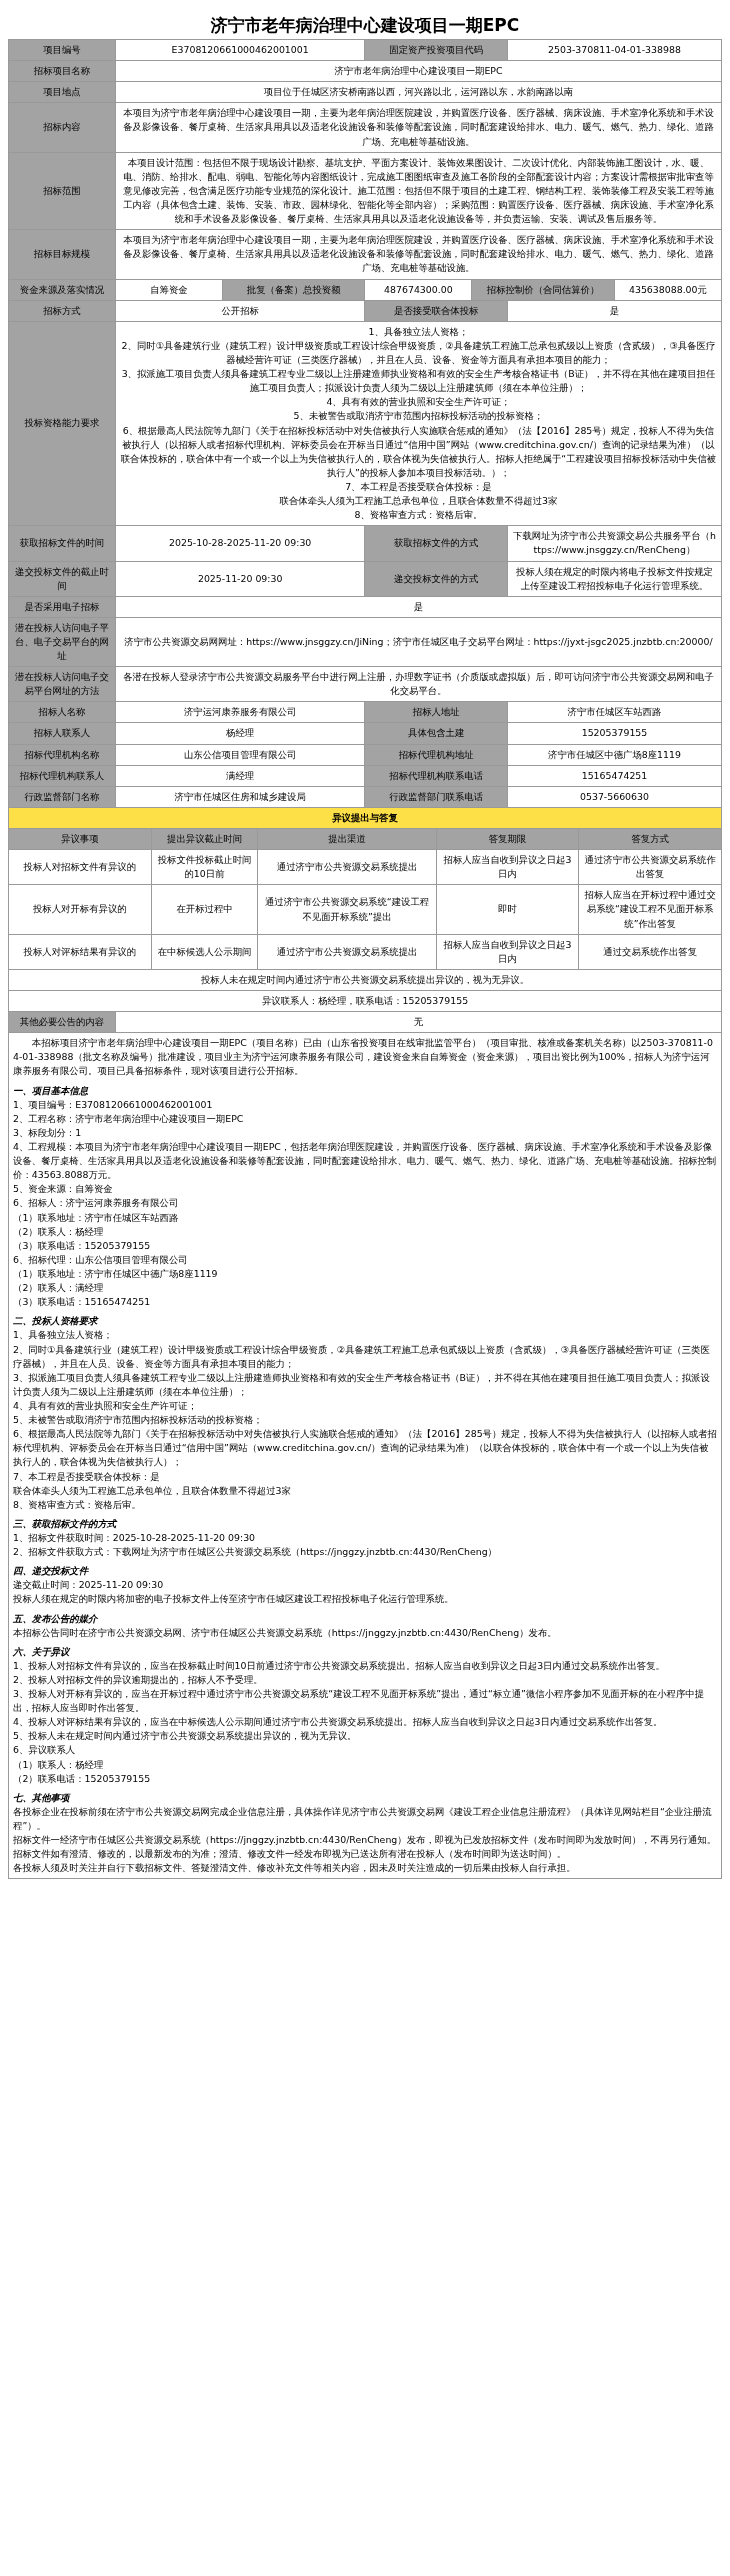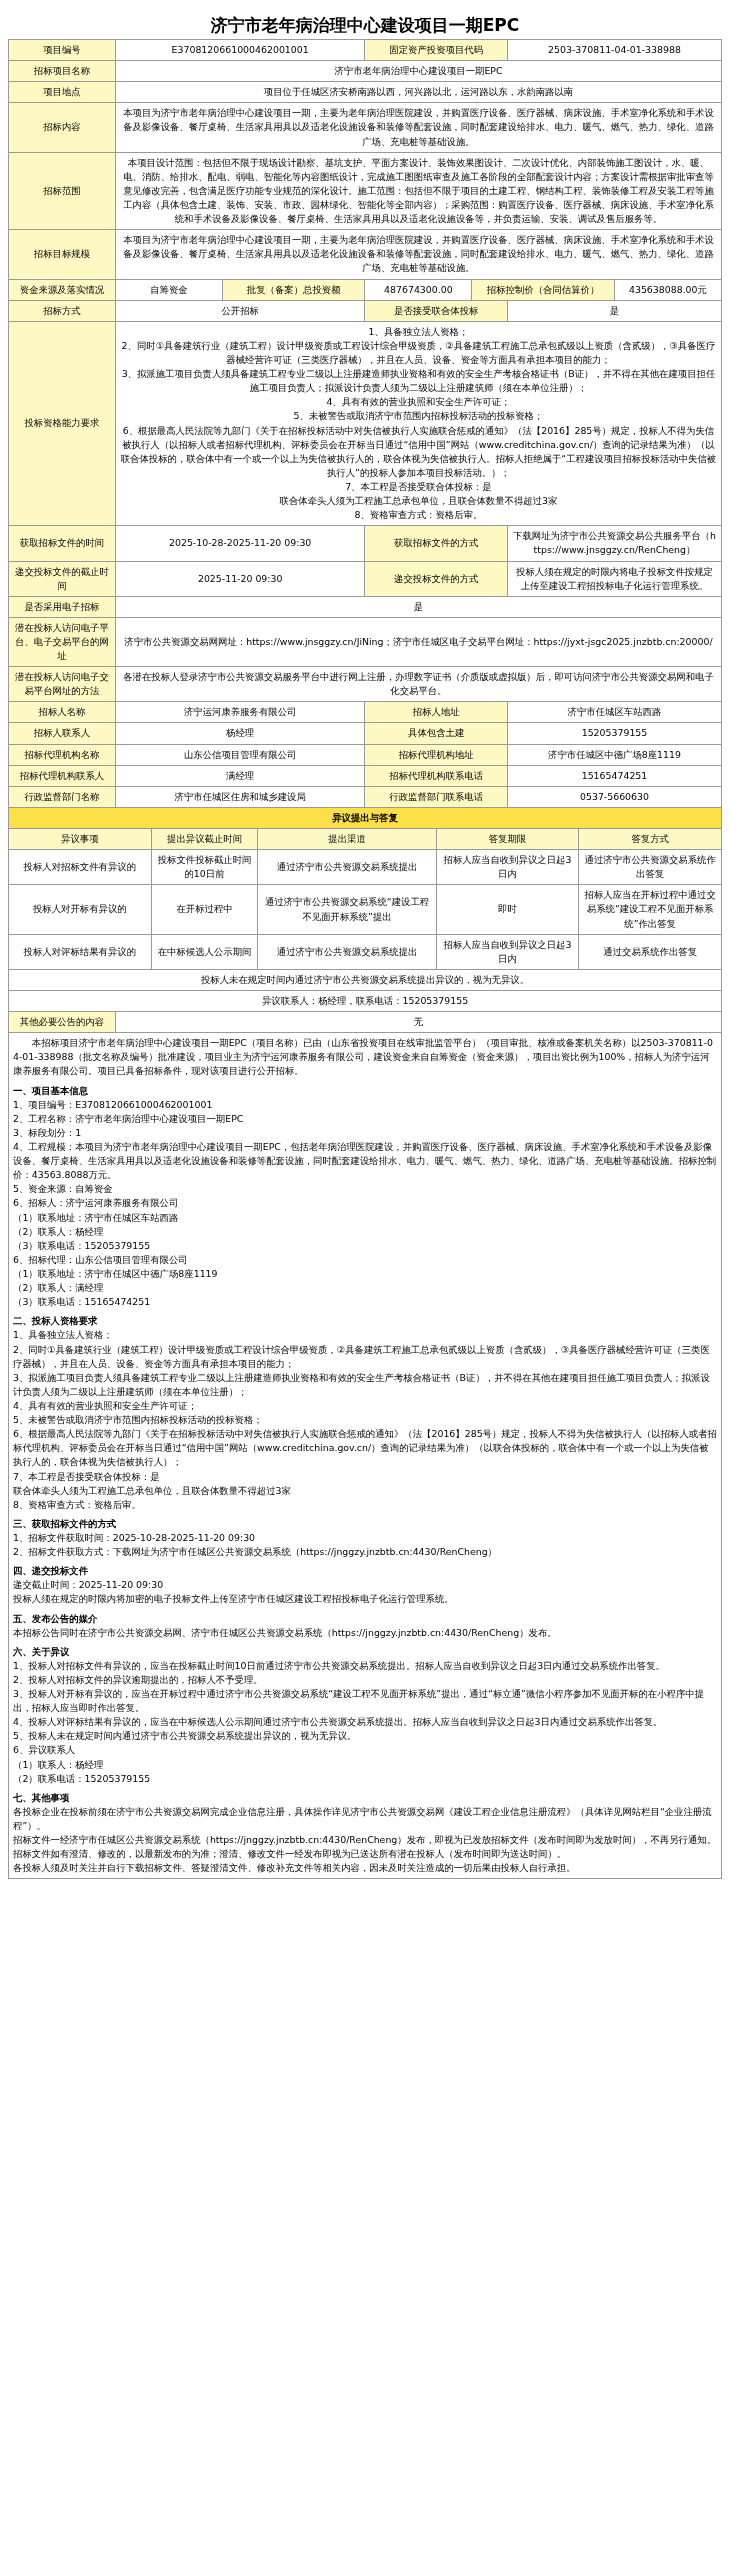--- a/index.html
+++ b/index.html
@@ -2,28 +2,28 @@
 <html><head>
 <meta charset="utf-8">
 <style>
   html, body { margin: 0; padding: 0; background: #ffffff; }
   body { width: 730px; font-family: "DejaVu Sans", sans-serif; color: #000; }
   .page { width: 730px; box-sizing: border-box; padding: 8px 8px 14px 8px; background: #fff; }
   .doc-title { font-size: 17px; font-weight: bold; text-align: center; padding: 6px 0 2px 0; }
   .doc-subtitle { font-size: 11px; font-weight: bold; text-align: center; padding: 0 0 8px 0; }
   table.main { width: 100%; border-collapse: collapse; table-layout: fixed; }
   table.main td { border: 1px solid #999; font-size: 9.4px; line-height: 1.5; padding: 3px 4px; vertical-align: middle; word-break: break-all; }
-  td.lbl { background: #fef9c3; text-align: center; }
+  td.lbl { background: #a3a3a3; text-align: center; }
   td.val { text-align: center; white-space: pre-wrap; }
   td.val.center { text-align: center; }
   td.section-head { background: #fde047; text-align: center; font-weight: bold; }
   td.obj { text-align: center; white-space: pre-wrap; }
   td.narrative { padding: 6px 8px 10px 8px; }
   .intro { white-space: pre-wrap; text-indent: 2em; margin-bottom: 4px; }
-  .sec-title { font-weight: bold; margin-top: 5px; }
+  .sec-title { font-weight: bold; margin-top: 5px; font-style: italic; }
   .sec-body { white-space: pre-wrap; }
 </style>
 </head>
 <body>
 
 <div class="page">
 
   <div class="doc-title">济宁市老年病治理中心建设项目一期EPC</div>
 
   <table class="main">

